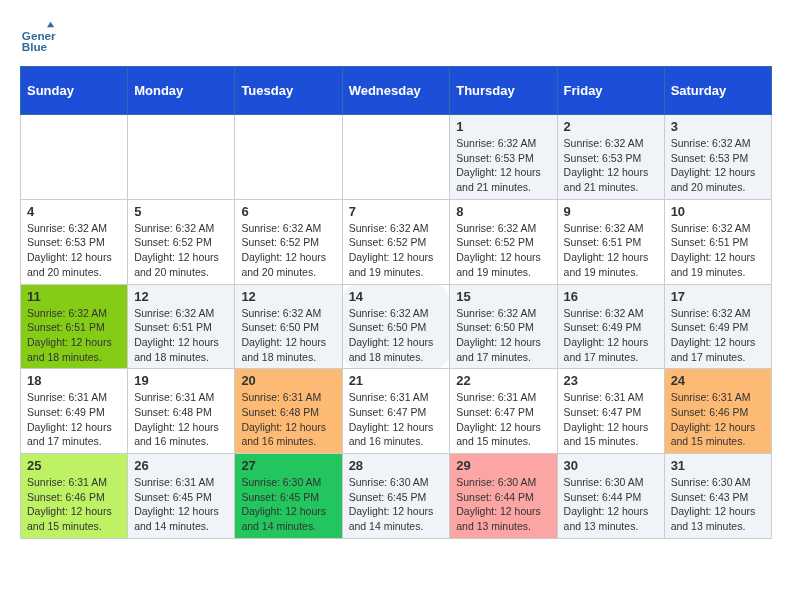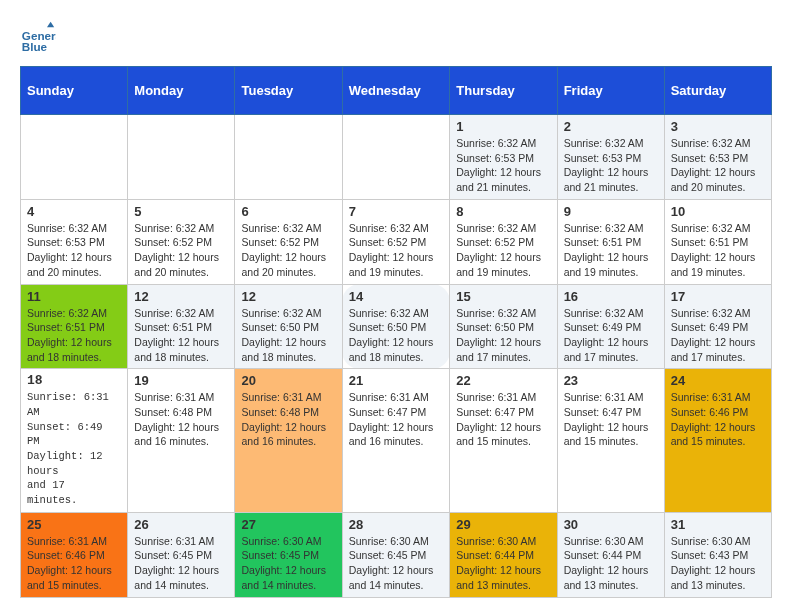--- a/index.html
+++ b/index.html
@@ -235,21 +235,21 @@
         </td>
         <td style="background: rgb(240, 244, 248);">
           <span class="day-num">17</span>
           <div class="day-detail" style="white-space: pre-line;">Sunrise: 6:32 AM
 Sunset: 6:49 PM
 Daylight: 12 hours
 and 17 minutes.</div>
         </td>
       </tr>
       <tr>
-        <td style="background: rgb(255, 255, 255); font-family: Liberation Mono, monospace;">
+        <td style="background: rgb(255, 255, 255);">
           <span class="day-num">18</span>
           <div class="day-detail" style="white-space: pre-line;">Sunrise: 6:31 AM
 Sunset: 6:49 PM
 Daylight: 12 hours
 and 17 minutes.</div>
         </td>
         <td style="background: rgb(255, 255, 255);">
           <span class="day-num">19</span>
           <div class="day-detail" style="white-space: pre-line;">Sunrise: 6:31 AM
 Sunset: 6:48 PM
@@ -277,30 +277,30 @@
 Daylight: 12 hours
 and 15 minutes.</div>
         </td>
         <td style="background: rgb(255, 255, 255);">
           <span class="day-num">23</span>
           <div class="day-detail" style="white-space: pre-line;">Sunrise: 6:31 AM
 Sunset: 6:47 PM
 Daylight: 12 hours
 and 15 minutes.</div>
         </td>
-        <td style="background: #eab308; margin-top: 28px;">
+        <td style="background: #fdba74; margin-top: 28px;">
           <span class="day-num">24</span>
           <div class="day-detail" style="white-space: pre-line;">Sunrise: 6:31 AM
 Sunset: 6:46 PM
 Daylight: 12 hours
 and 15 minutes.</div>
         </td>
       </tr>
       <tr>
-        <td style="background: #f97316;">
+        <td style="background: #bef264;">
           <span class="day-num">25</span>
           <div class="day-detail" style="white-space: pre-line;">Sunrise: 6:31 AM
 Sunset: 6:46 PM
 Daylight: 12 hours
 and 15 minutes.</div>
         </td>
         <td style="background: rgb(240, 244, 248);">
           <span class="day-num">26</span>
           <div class="day-detail" style="white-space: pre-line;">Sunrise: 6:31 AM
 Sunset: 6:45 PM
@@ -314,21 +314,21 @@
 Daylight: 12 hours
 and 14 minutes.</div>
         </td>
         <td style="background: rgb(240, 244, 248);">
           <span class="day-num">28</span>
           <div class="day-detail" style="white-space: pre-line;">Sunrise: 6:30 AM
 Sunset: 6:45 PM
 Daylight: 12 hours
 and 14 minutes.</div>
         </td>
-        <td style="background: #eab308;">
+        <td style="background: #fca5a5;">
           <span class="day-num">29</span>
           <div class="day-detail" style="white-space: pre-line;">Sunrise: 6:30 AM
 Sunset: 6:44 PM
 Daylight: 12 hours
 and 13 minutes.</div>
         </td>
         <td style="background: rgb(240, 244, 248);">
           <span class="day-num">30</span>
           <div class="day-detail" style="white-space: pre-line;">Sunrise: 6:30 AM
 Sunset: 6:44 PM

